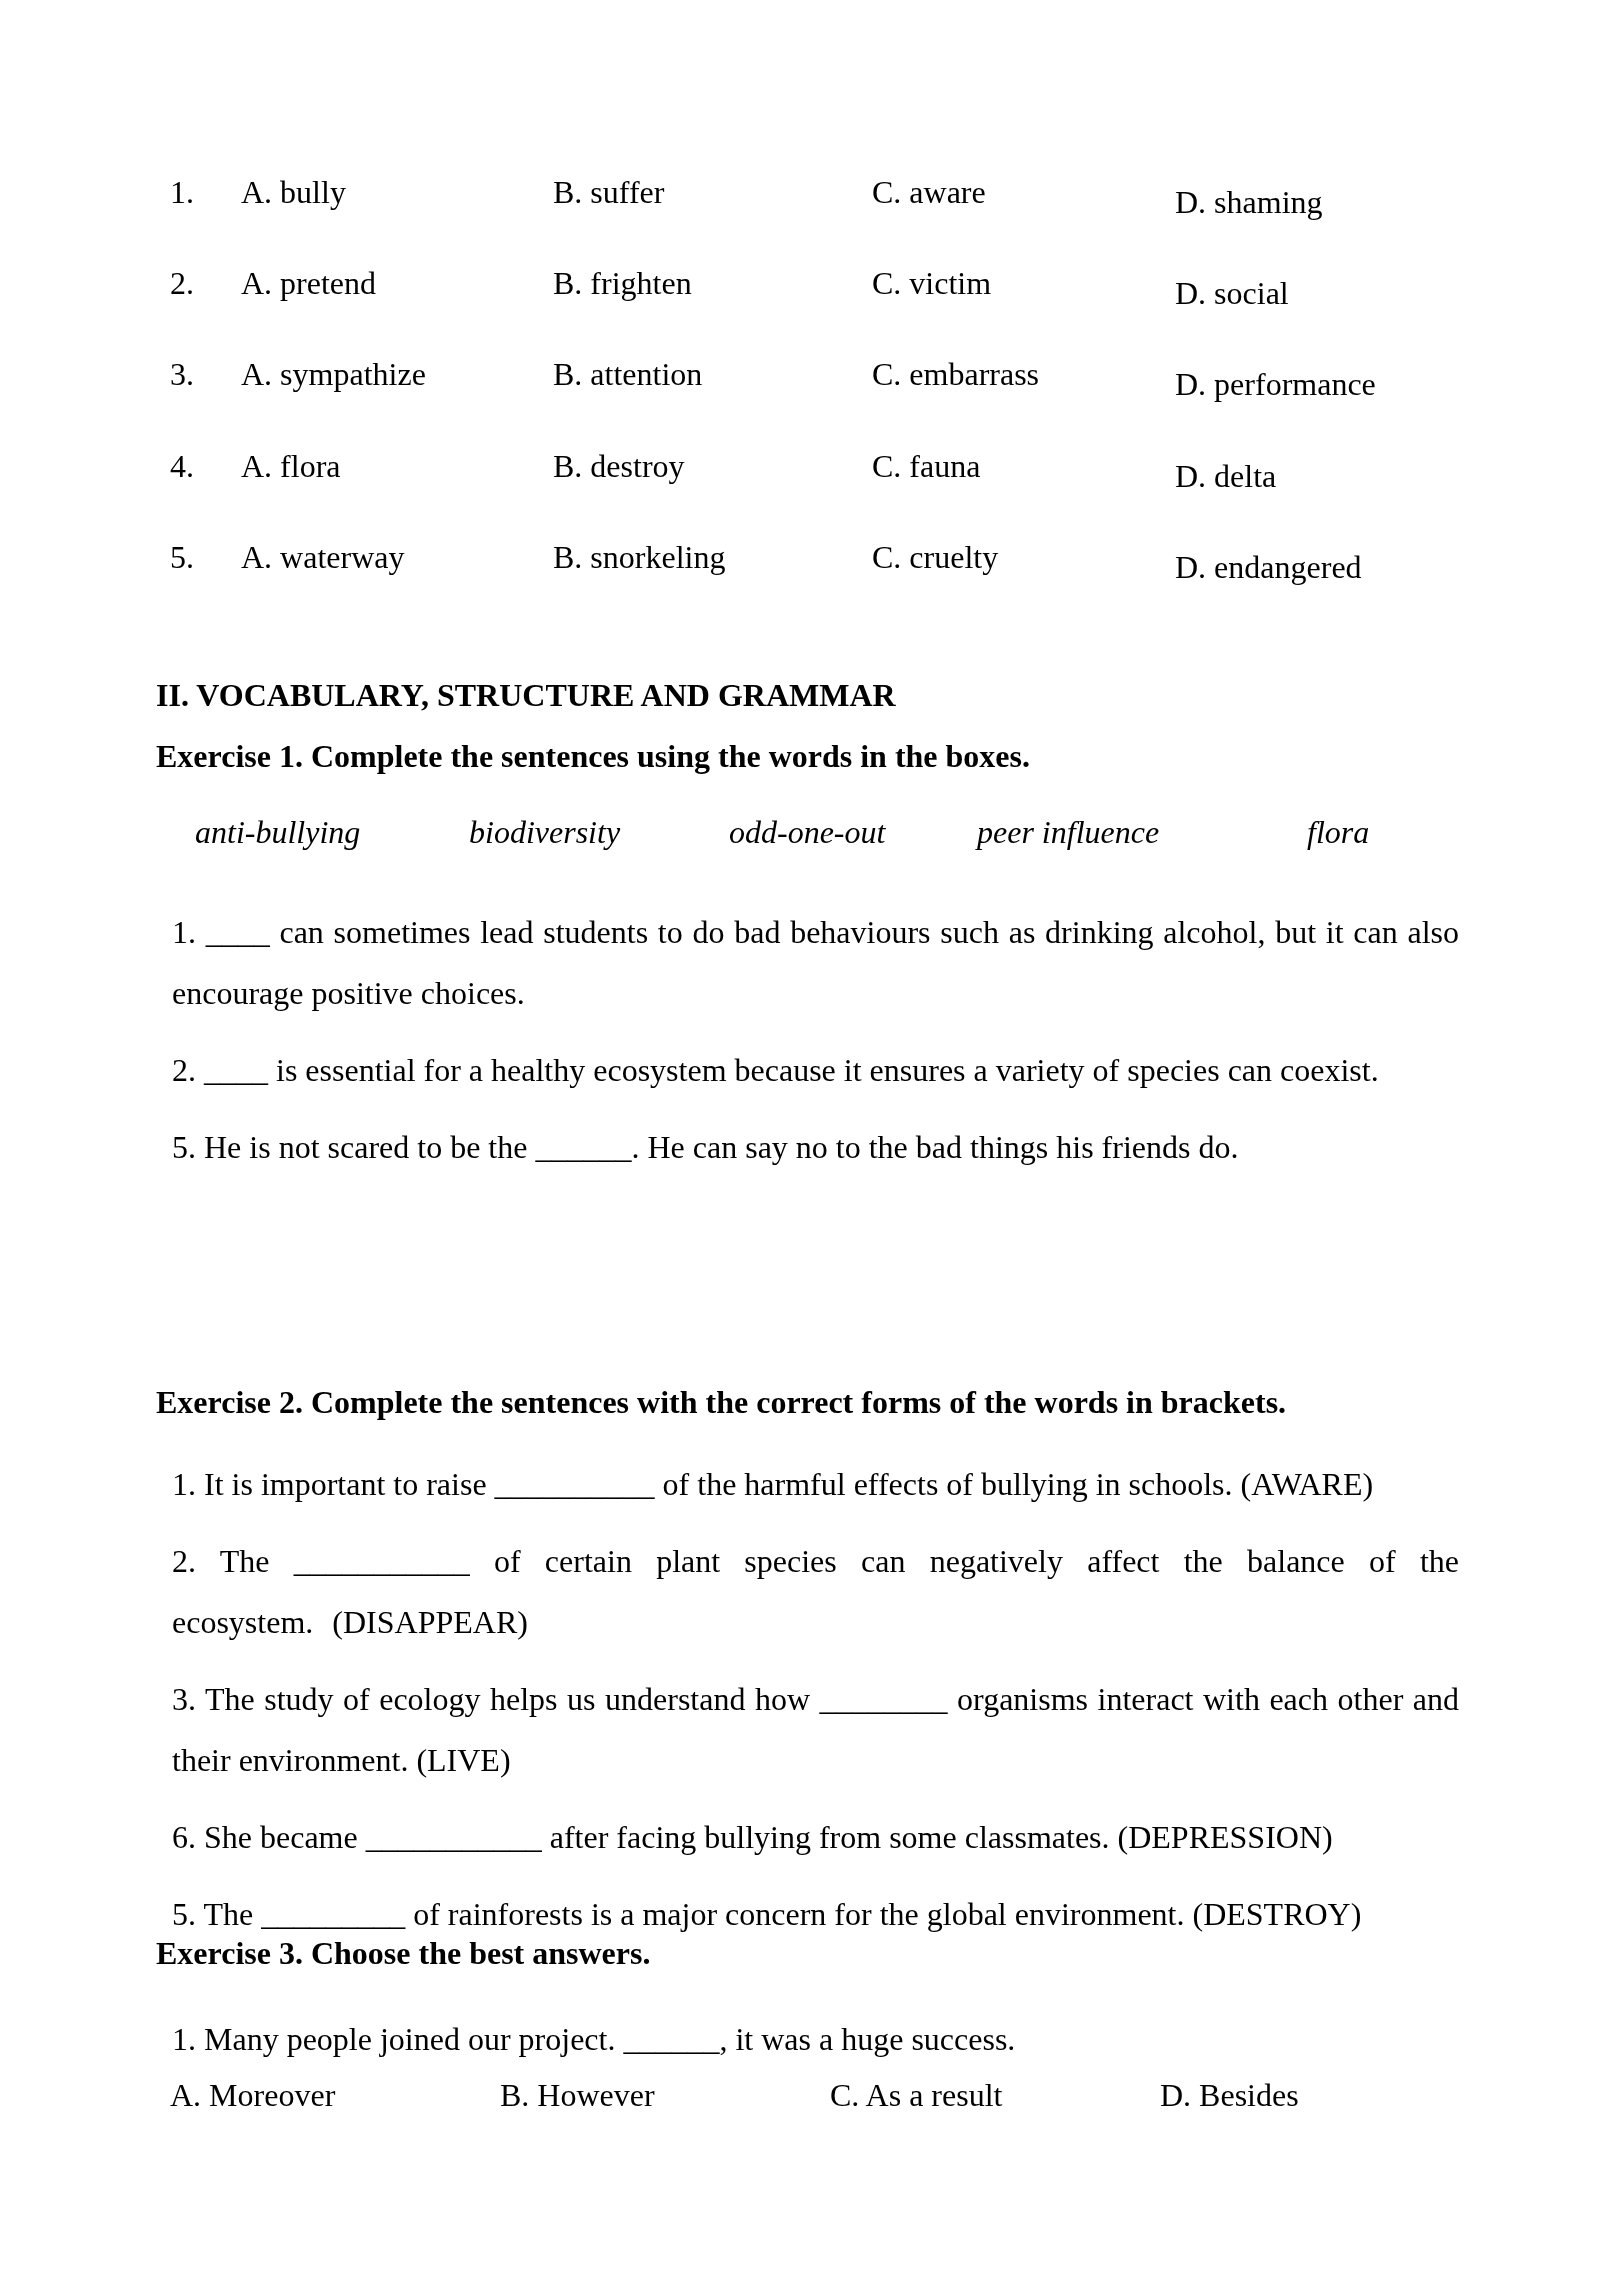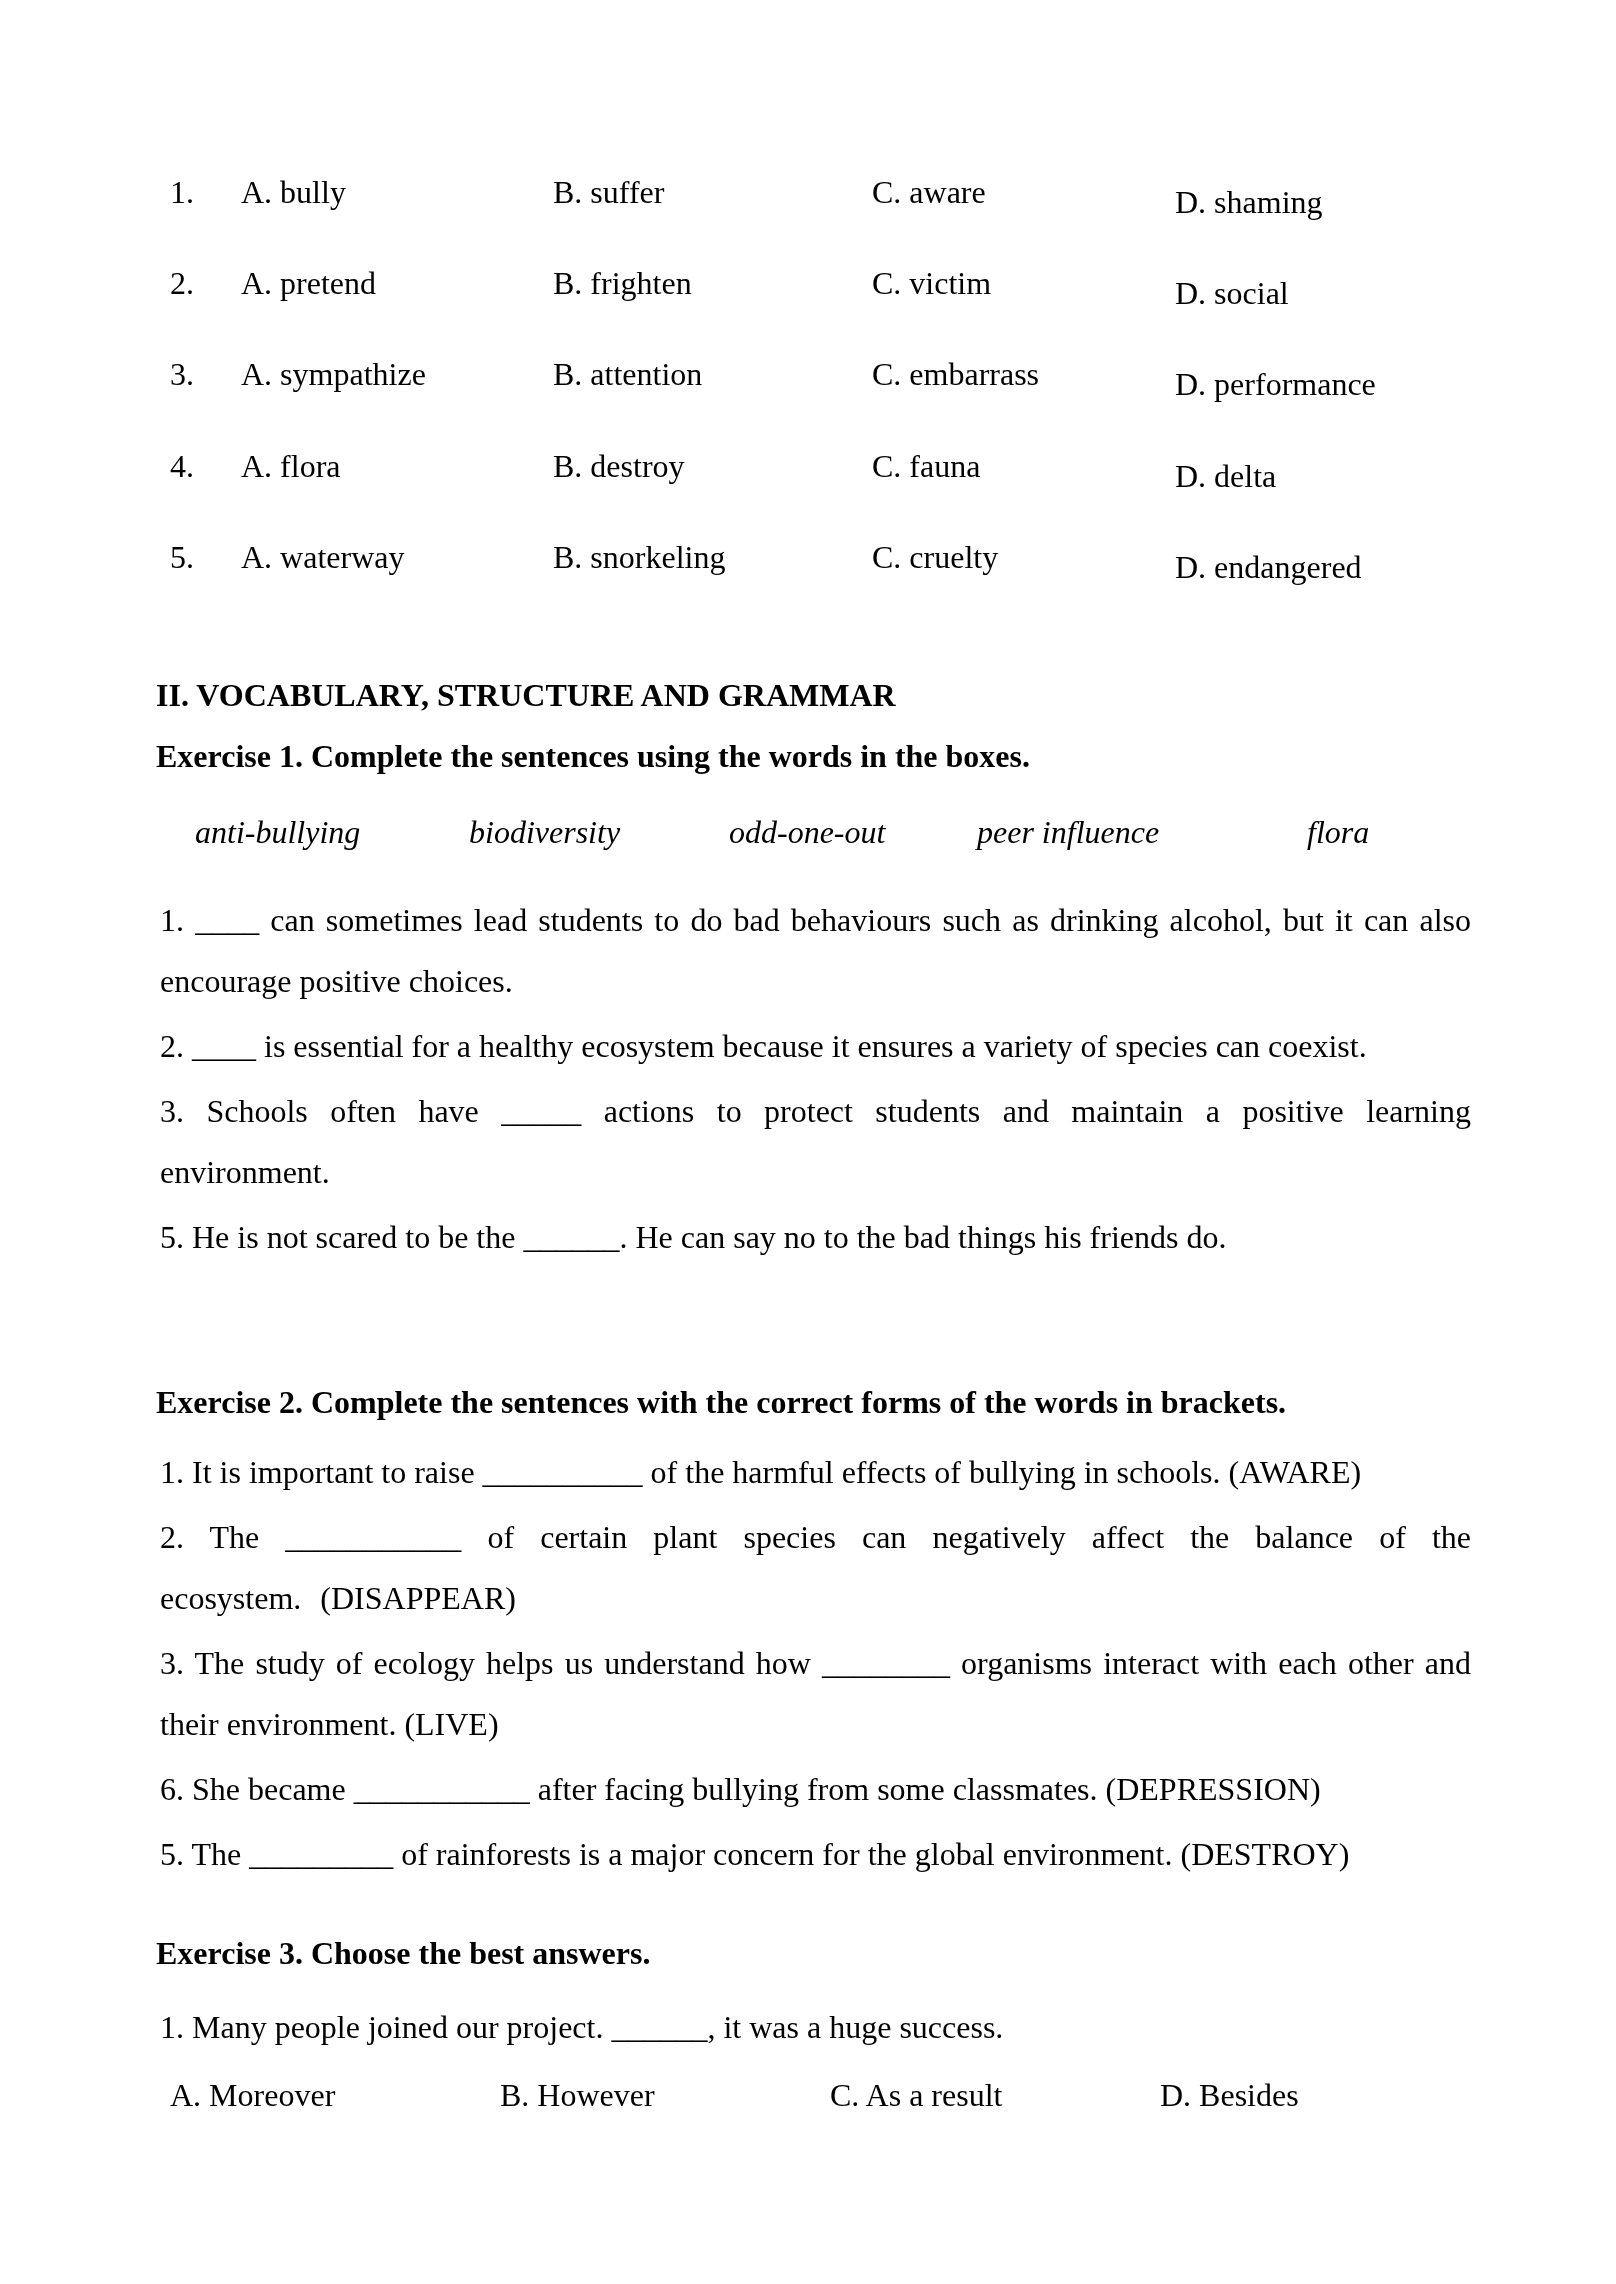--- a/index.html
+++ b/index.html
@@ -10,21 +10,21 @@
   .mcq-row span { position: absolute; top: 0; white-space: nowrap; }
   .c-num { left: 170px; }
   .c-a { left: 241px; }
   .c-b { left: 553px; }
   .c-c { left: 864px; margin-left: 8px; }
   .c-d { left: 1175px; margin-top: 10px; }
   .heading { position: absolute; left: 156px; font-weight: bold; white-space: nowrap; }
   .words-box { position: absolute; left: 0; top: 814px; width: 1616px; height: 47px; font-style: italic; padding-left: 48px; }
   .words-box span { position: absolute; top: 0; white-space: nowrap; }
   .para { position: absolute; left: 156px; width: 1319px; line-height: 61px; }
-  .para p { margin: 4px; }
+  .para p { margin: 16px; }
   .justify { text-align: justify; text-align-last: left; }
   .opt-row { position: absolute; left: 0; top: 2077px; width: 1572px; height: 47px; }
   .opt-row span { position: absolute; top: 0; white-space: nowrap; }
 </style>
 </head>
 <body>
 
 <div class="page">
 
   <div class="mcq-row" style="top:174px">
@@ -70,21 +70,20 @@
     <span style="left:195px">anti-bullying</span>
     <span style="left:469px">biodiversity</span>
     <span style="left:729px">odd-one-out</span>
     <span style="left:977px">peer influence</span>
     <span style="left:1307px">flora</span>
   </div>
 
   <div class="para" style="top:886px">
     <p class="justify">1. ____ can sometimes lead students to do bad behaviours such as drinking alcohol, but it can also encourage positive choices.</p>
     <p style="white-space:nowrap">2. ____ is essential for a healthy ecosystem because it ensures a variety of species can coexist.</p>
-    <p class="justify" style="word-spacing:4.7px">3. Schools often have _____ actions to protect students and maintain a positive learning environment.</p>
     <p style="white-space:nowrap">5. He is not scared to be the ______. He can say no to the bad things his friends do.</p>
   </div>
 
   <div class="heading" style="top:1384px">Exercise 2. Complete the sentences with the correct forms of the words in brackets.</div>
   <div class="para" style="top:1438px">
     <p style="white-space:nowrap">1. It is important to raise __________ of the harmful effects of bullying in schools. (AWARE)</p>
     <p class="justify" style="word-spacing:11px">2. The ___________ of certain plant species can negatively affect the balance of the ecosystem. (DISAPPEAR)</p>
     <p class="justify">3. The study of ecology helps us understand how ________ organisms interact with each other and their environment. (LIVE)</p>
     <p style="white-space:nowrap">6. She became ___________ after facing bullying from some classmates. (DEPRESSION)</p>
     <p style="white-space:nowrap">5. The _________ of rainforests is a major concern for the global environment. (DESTROY)</p>

